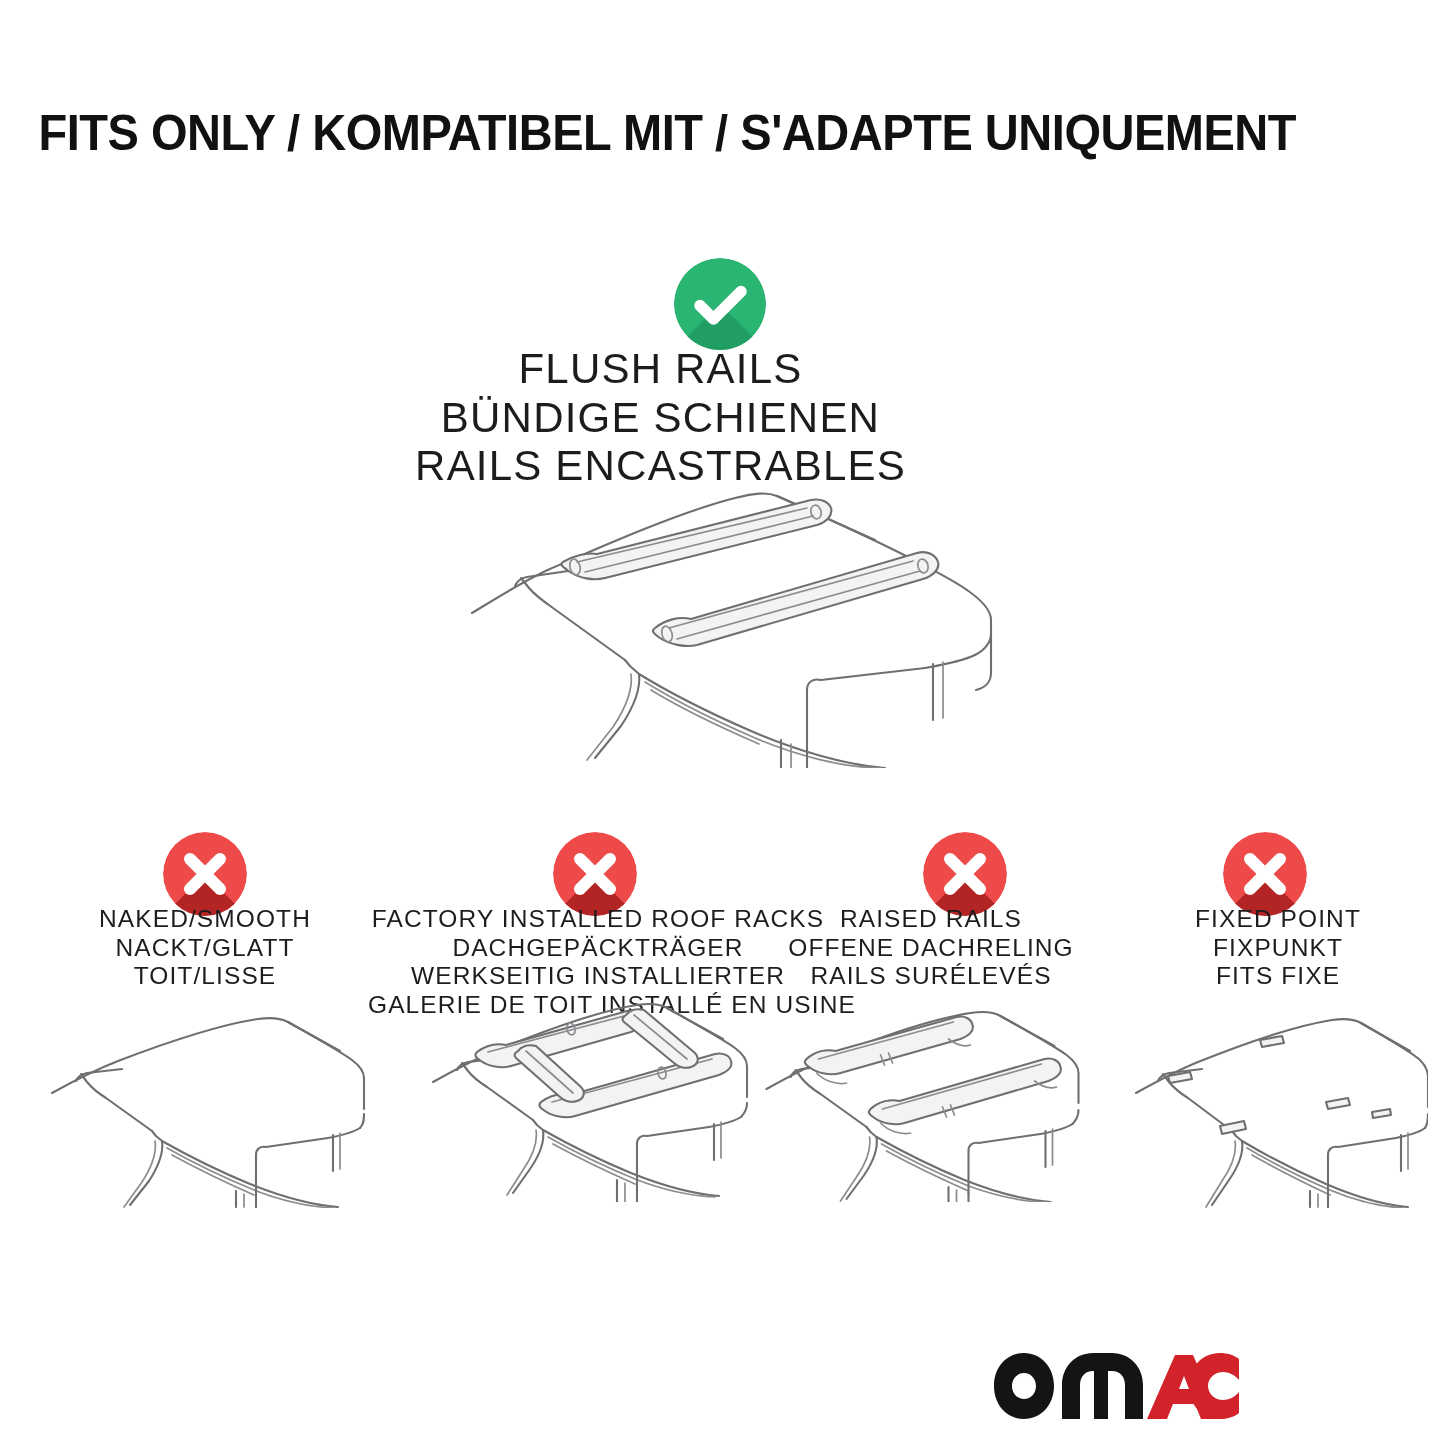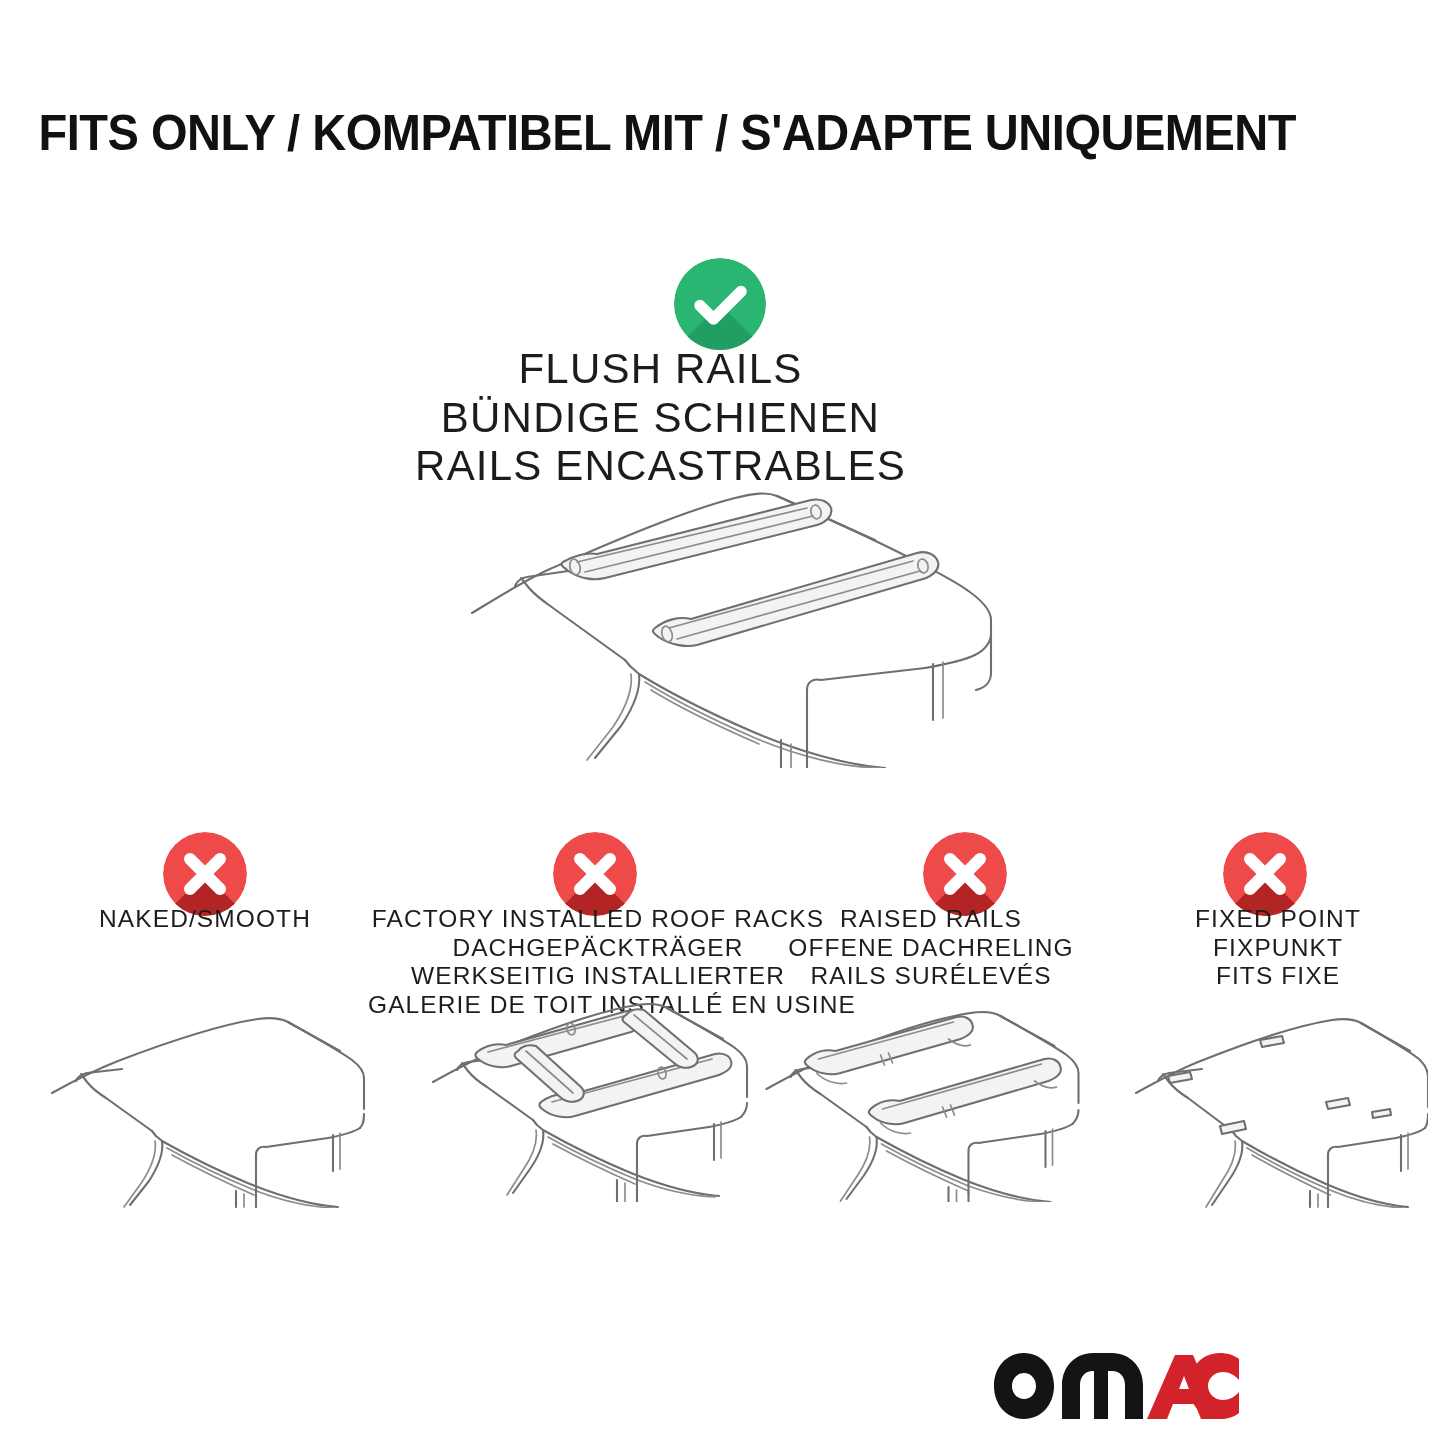--- a/index.html
+++ b/index.html
@@ -158,20 +158,22 @@
       <g stroke="#ffffff" stroke-width="12" stroke-linecap="round">
         <line x1="27" y1="27" x2="57" y2="57"></line>
         <line x1="57" y1="27" x2="27" y2="57"></line>
       </g>
     </svg>
   </div>
 
   <div class="col c1">
     <div class="caption">
       <div>NAKED/SMOOTH</div>
+      <div>NACKT/GLATT</div>
+      <div>TOIT/LISSE</div>
     </div>
     <div class="art">
       <svg viewBox="0 0 330 195" aria-hidden="true">
         <path class="sketch" d="M12 80 C30 70 55 57 78 48 C120 32 178 12 218 6 C232 4 240 5 248 9 L300 38"></path>
         <path class="sketch" d="M248 9 C262 17 300 38 312 47 C320 53 324 59 324 65 L324 96"></path>
         <path class="sketch" d="M36 68 C38 63 42 61 47 60 L82 56"></path>
         <path class="sketch" d="M41 61 L47 69 C51 74 58 80 66 85 L112 118"></path>
         <path class="sketch" d="M112 118 L116 123 L122 128"></path>
         <path class="sketch" d="M122 128 C124 141 118 154 109 168 L90 192"></path>
         <path class="sketch-thin" d="M115 128 C117 141 111 155 102 169 L84 194"></path>

